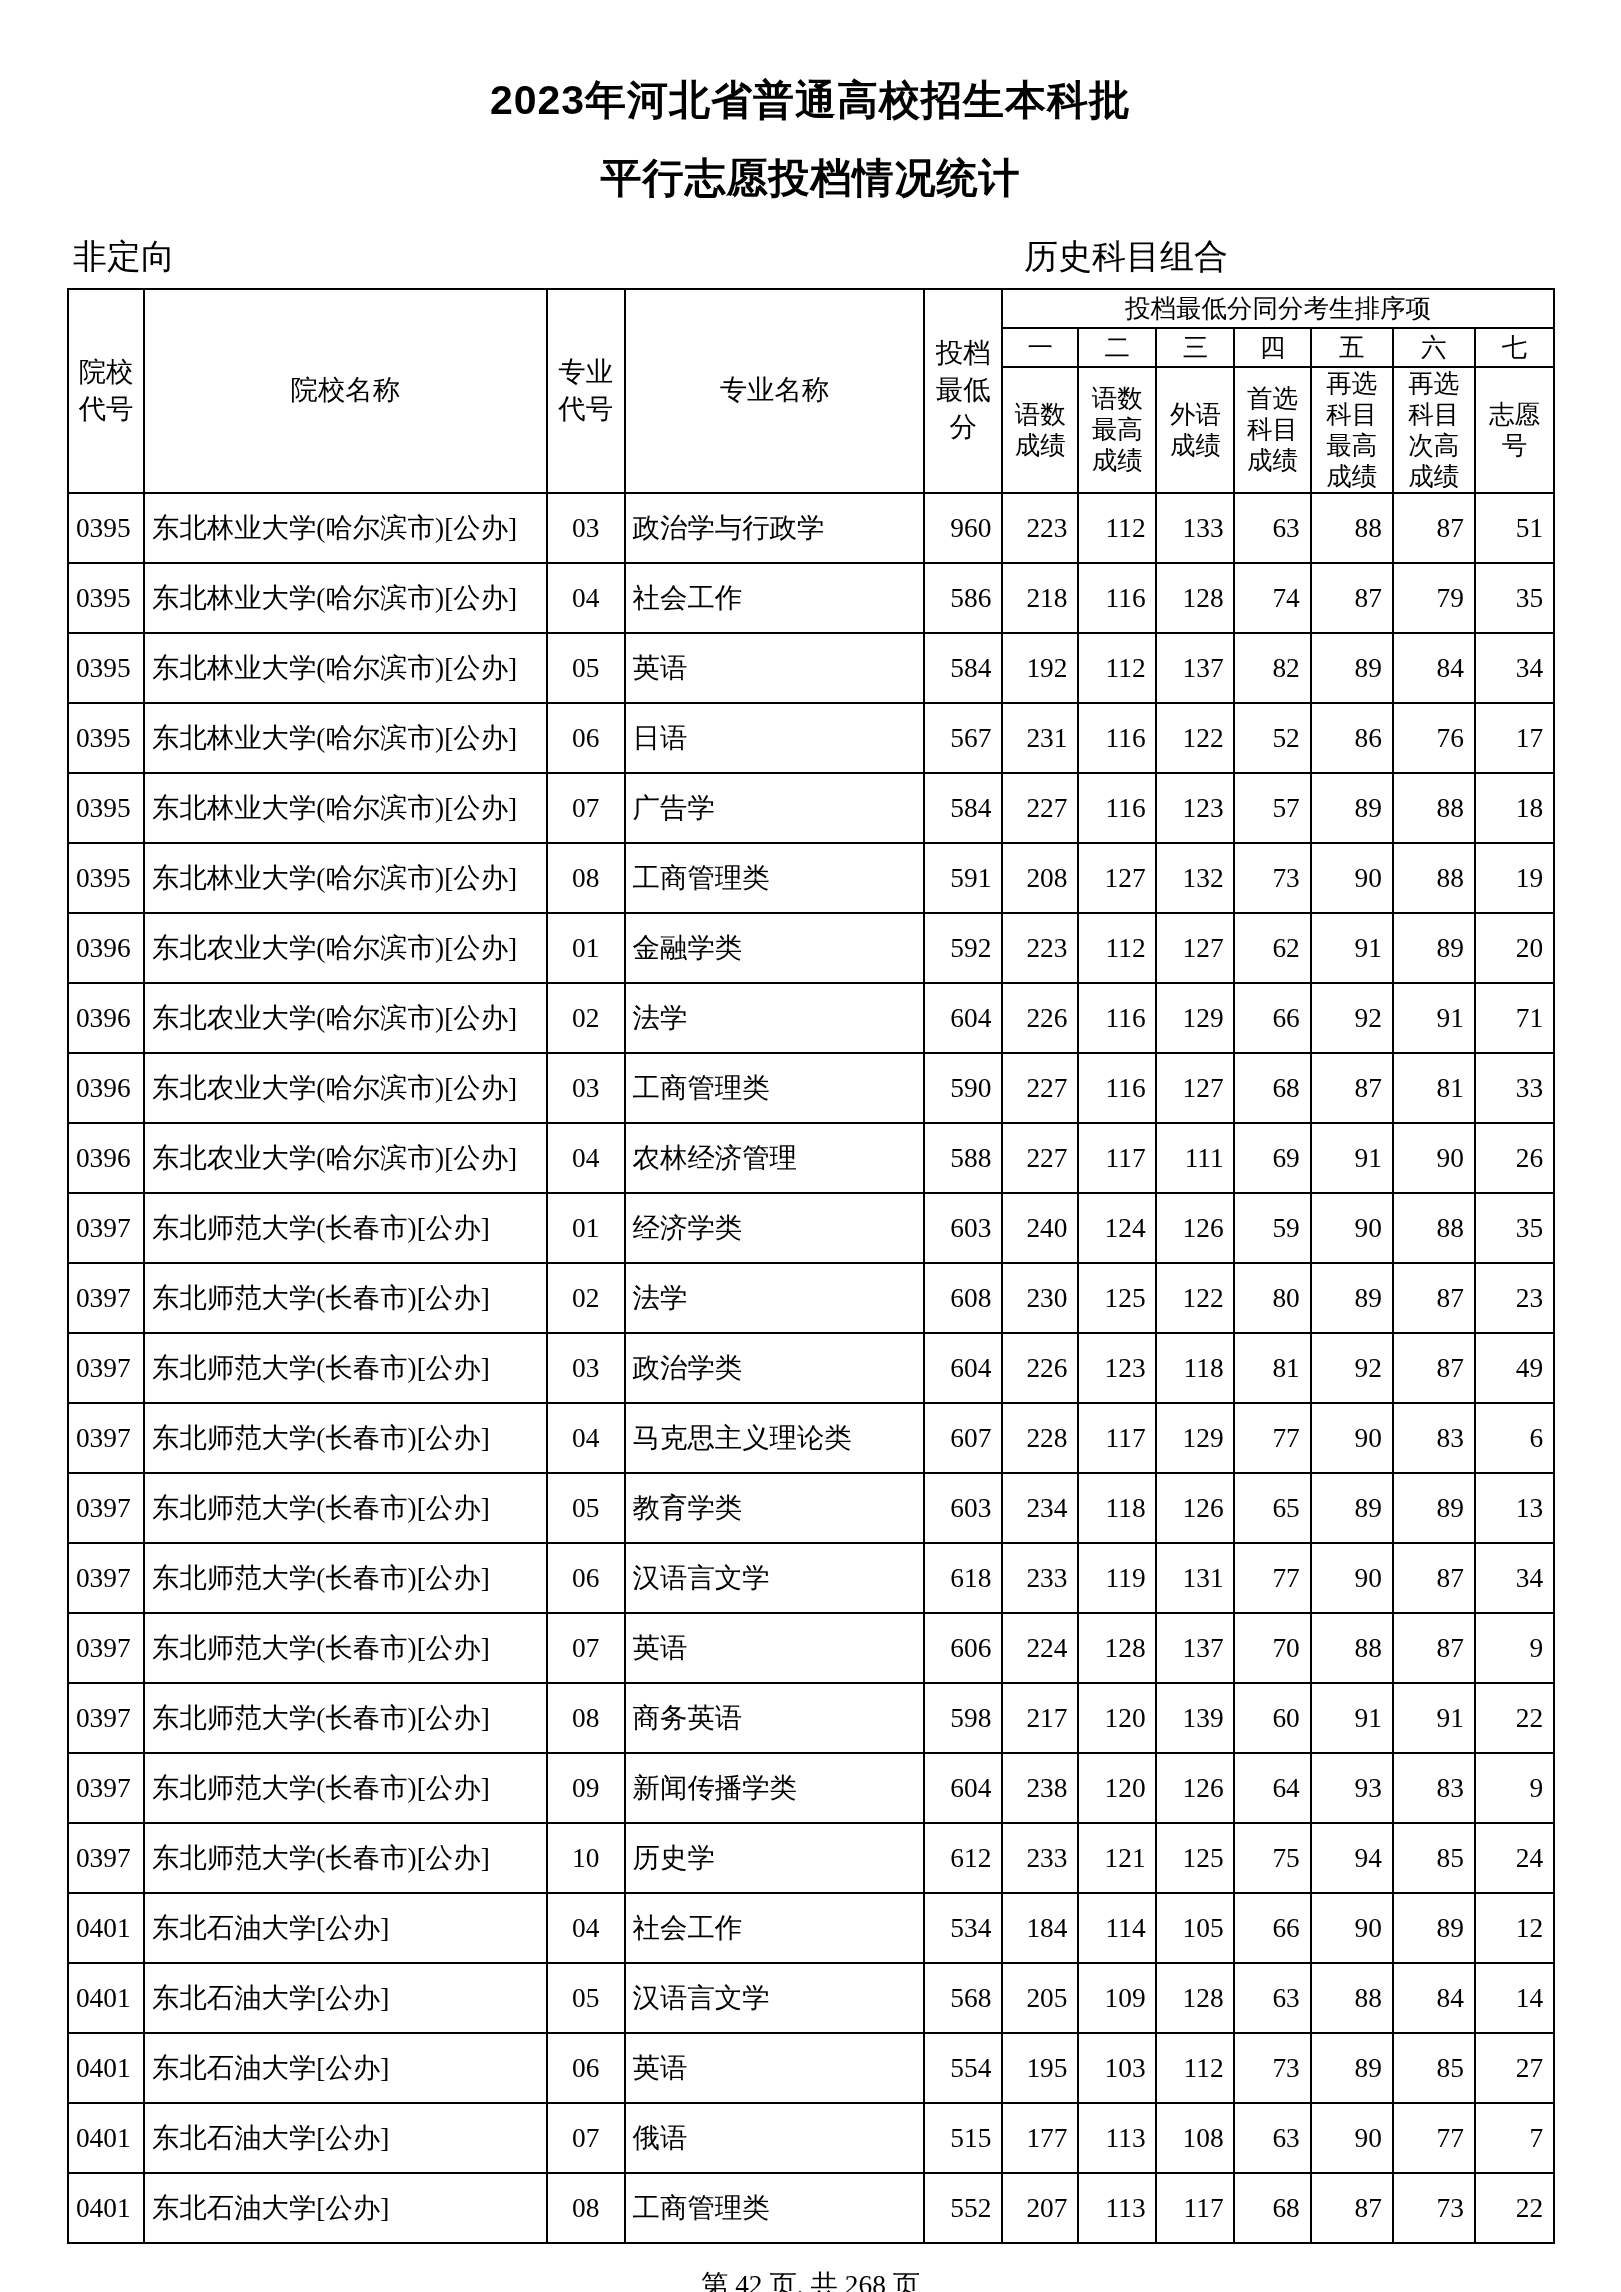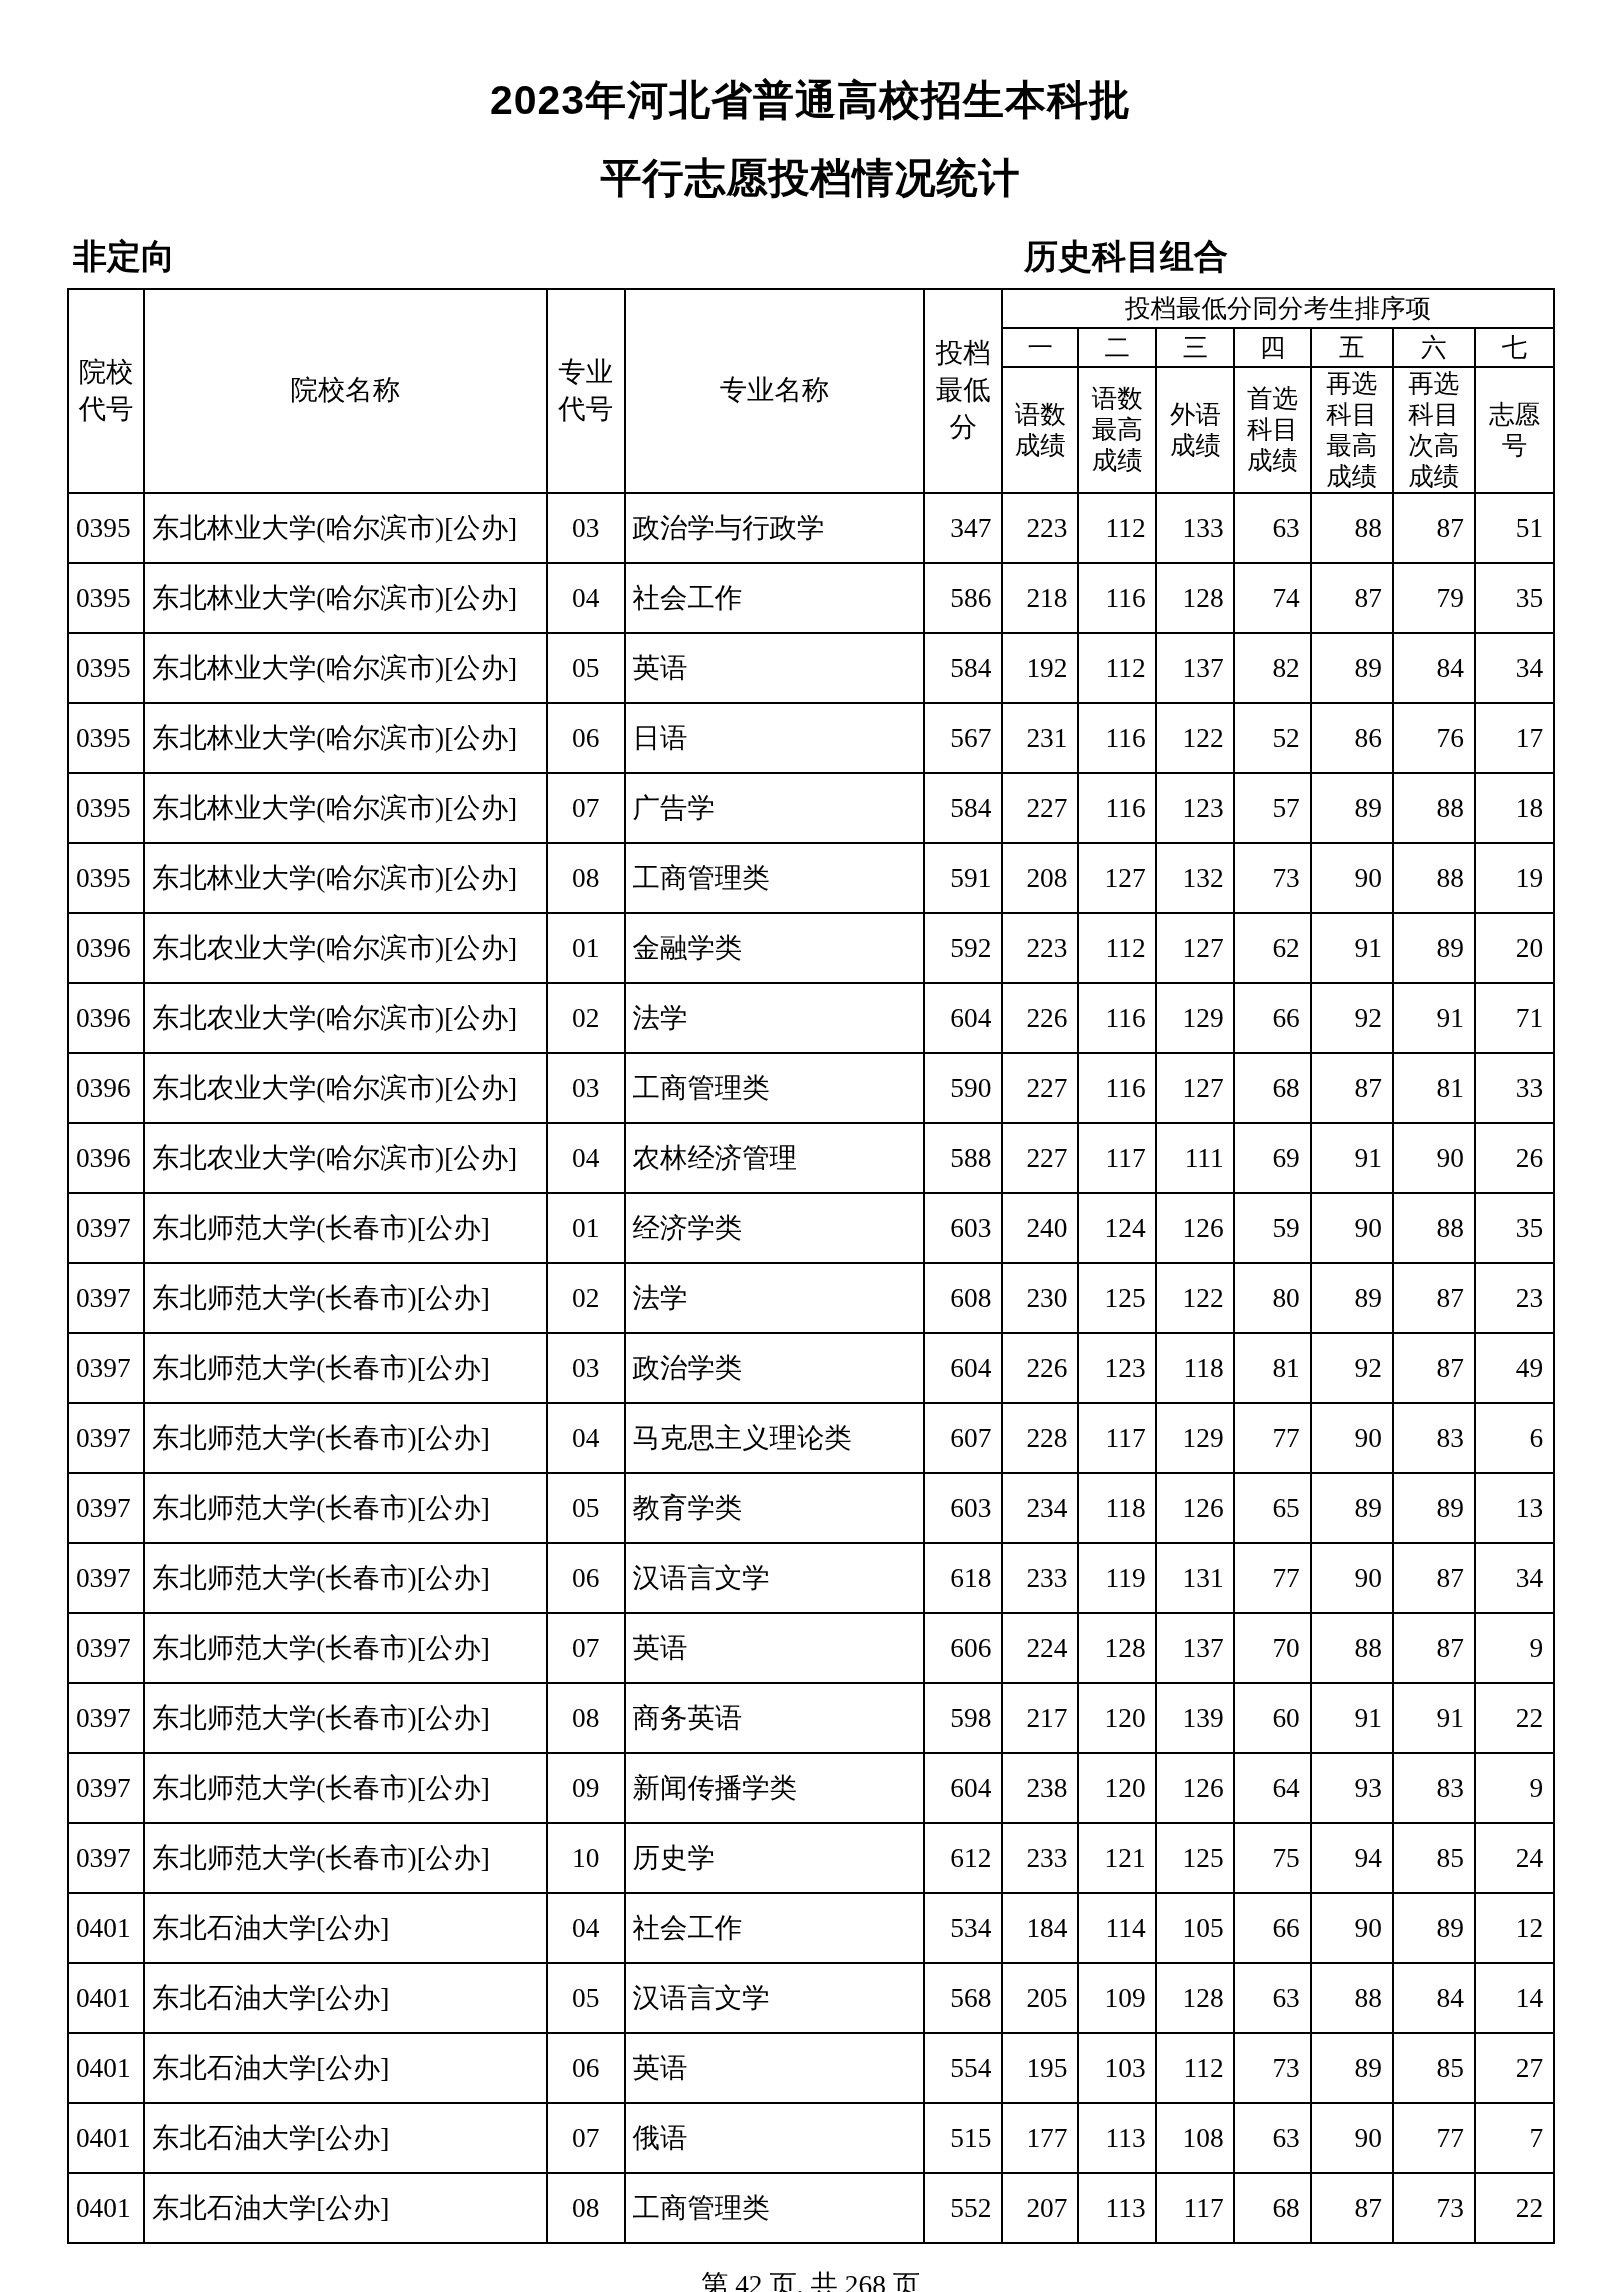--- a/index.html
+++ b/index.html
@@ -21,21 +21,21 @@
     line-height:1.32;
     letter-spacing:1px;
     margin-top:24px;
   }
 
   .labels-row {
     position:relative;
     height:53px;
     margin-top:21.6px;
     font-family:"Liberation Sans","DejaVu Sans",sans-serif;
-    font-weight:700;
+    font-weight:400;
     font-size:34px;
   }
   .label-left  { position:absolute; left:5.9px;  bottom:0; }
   .label-right { position:absolute; left:957px; bottom:0; }
 
   table.main {
     border-collapse:collapse;
     table-layout:fixed;
     width:1488px;
     margin-top:7.8px;
@@ -142,21 +142,21 @@
         <th>志愿
 号</th>
       </tr>
     </thead>
     <tbody>
         <tr>
     <td class="al">0395</td>
     <td class="al">东北林业大学(哈尔滨市)[公办]</td>
     <td class="ac">03</td>
     <td class="al">政治学与行政学</td>
-    <td class="ar">347</td>
+    <td class="ar">960</td>
     <td class="ar">223</td>
     <td class="ar">112</td>
     <td class="ar">133</td>
     <td class="ar">63</td>
     <td class="ar">88</td>
     <td class="ar">87</td>
     <td class="ar">51</td>
   </tr>
         <tr>
     <td class="al">0395</td>

